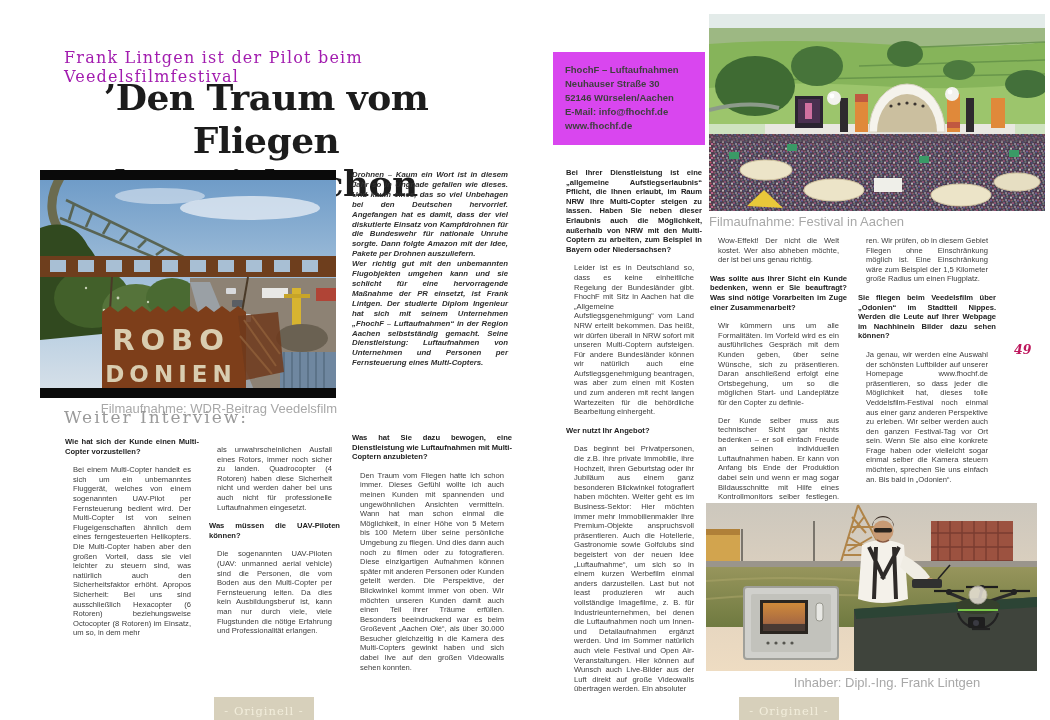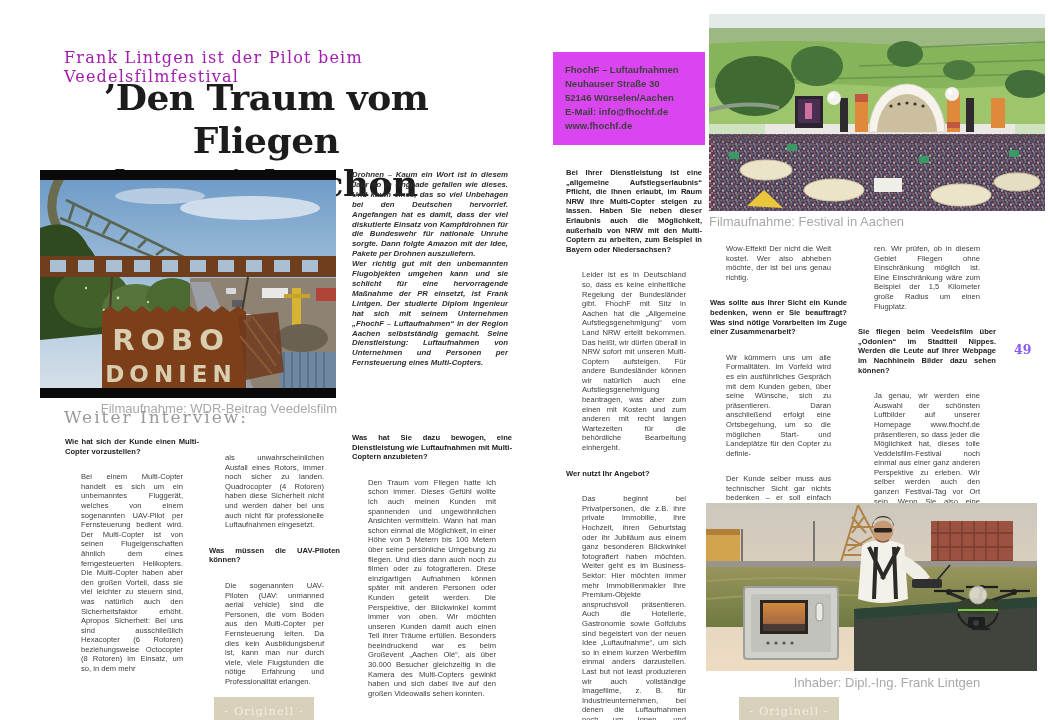--- a/index.html
+++ b/index.html
@@ -5,32 +5,32 @@
   html,body{margin:0;padding:0;background:#fff;}
   #spread{position:relative;width:1050px;height:720px;background:#ffffff;overflow:hidden;
           font-family:"Liberation Sans",sans-serif;}
   .abs{position:absolute;}
   .kicker{font-family:"DejaVu Serif",serif;font-size:16px;letter-spacing:1.2px;color:#a21caf;}
   .headline{font-family:"DejaVu Serif",serif;font-weight:bold;font-size:36px;line-height:43px;
             color:#1c1c1c;text-align:center;letter-spacing:-0.5px;}
   .bodycol{font-size:7.6px;line-height:9.6px;color:#3c3c3c;text-align:justify;hyphens:auto;}
   .bodycol .q{font-weight:bold;color:#222;margin:0 0 9px;}
   .bodycol .a{margin:0 0 9px;}
-  .bodycol .a p{margin:16px;}
+  .bodycol .a p{margin:8px;}
   .intro{font-weight:bold;font-size:7.8px;line-height:9.9px;color:#2f2f2f;text-align:justify;hyphens:auto;}
   .intro p{margin:0;font-style:italic;}
   .caption{font-size:13px;color:#a8a8a8;}
   .int-head{font-family:"DejaVu Serif",serif;font-size:17px;letter-spacing:2px;color:#9a9a9a;}
   .pullquote{font-family:"DejaVu Serif",serif;font-size:19px;line-height:22.5px;color:#a9a9a9;letter-spacing:0.3px;}
   .contact{background:#d946ef;color:#3f3f3f;font-size:9.5px;line-height:14px;font-weight:bold;
            padding:11px 10px 0 12px;box-sizing:border-box;}
   .contact div{white-space:nowrap;}
   .badge{background:#d7d0bb;color:#f2eddb;font-family:"DejaVu Serif",serif;font-size:11.5px;
          text-align:center;padding-top:7px;box-sizing:border-box;letter-spacing:1px;}
-  .pagenum{font-family:"DejaVu Serif",serif;font-weight:bold;font-size:12.5px;color:#8b5cf6;}
+  .pagenum{font-family:"DejaVu Serif",serif;font-weight:bold;font-size:12.5px;color:#be185d;font-style:italic;}
   svg{display:block;}
 </style>
 </head>
 <body>
 
 <div id="spread">
 
   <div class="abs kicker" style="left:64px;top:48px;width:470px;">Frank Lintgen ist der Pilot beim Veedelsfilmfestival</div>
 
   <div class="abs headline" style="left:50px;top:76px;width:432px;">

